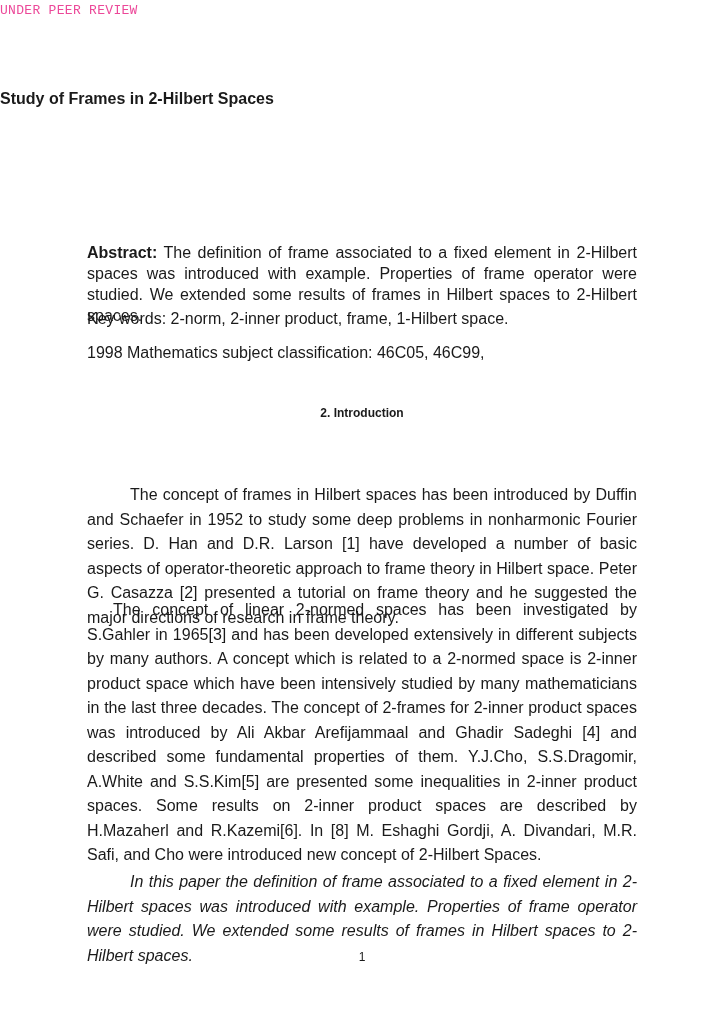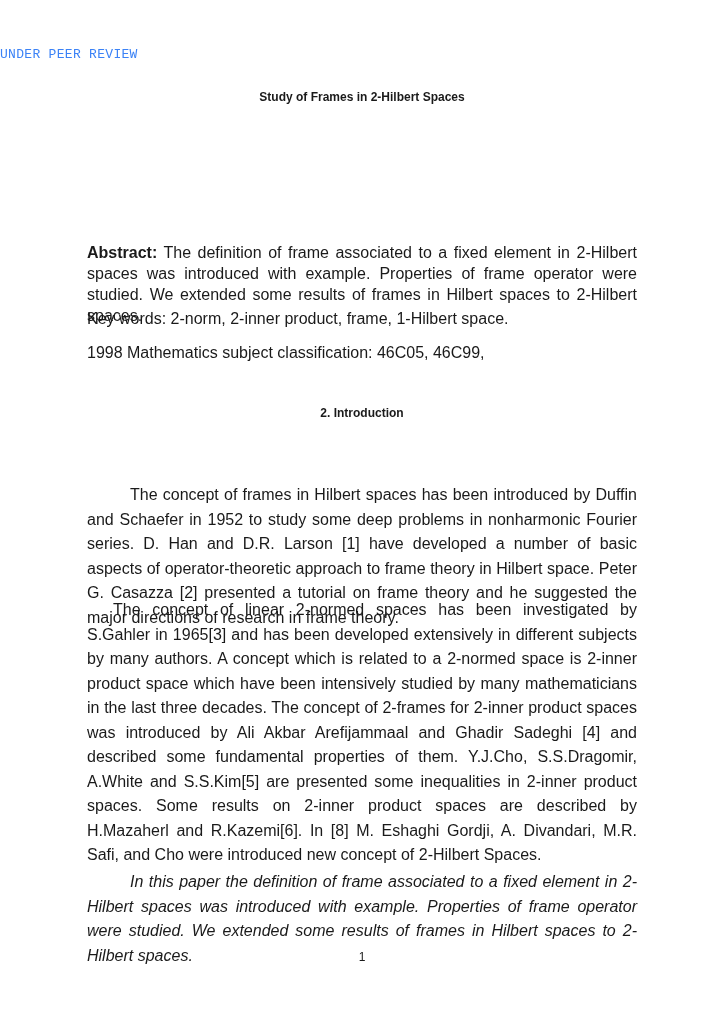--- a/index.html
+++ b/index.html
@@ -4,25 +4,25 @@
 <style>
   html, body { margin: 0; padding: 0; }
   body {
     width: 724px; height: 1024px; background: #ffffff; position: relative;
     font-family: "Liberation Sans", "DejaVu Sans", sans-serif; color: #1a1a1a;
     overflow: hidden;
   }
   .watermark {
     position: absolute; left: 0; top: 3px;
     font-family: "Liberation Mono", "DejaVu Sans Mono", monospace;
-    font-size: 13px; color: #3b82f6; letter-spacing: 0.3px; margin-top: 44px;
+    font-size: 13px; color: #ec4899; letter-spacing: 0.3px;
   }
   .title {
-    position: absolute; left: 0; width: 724px; top: 90px; text-align: center;
-    font-weight: bold; font-size: 12px;
+    position: absolute; left: 0; width: 724px; top: 90px; text-align: left;
+    font-weight: bold; font-size: 16px;
   }
   .block { position: absolute; left: 87px; width: 550px; font-size: 16px; text-align: justify; }
   .abstract { top: 242px; line-height: 21px; }
   .keywords { top: 311px; line-height: 16px; }
   .msc { top: 345px; line-height: 16px; }
   .section-heading {
     position: absolute; left: 0; width: 724px; top: 406px; text-align: center;
     font-weight: bold; font-size: 12px;
   }
   .para { line-height: 24.5px; }

